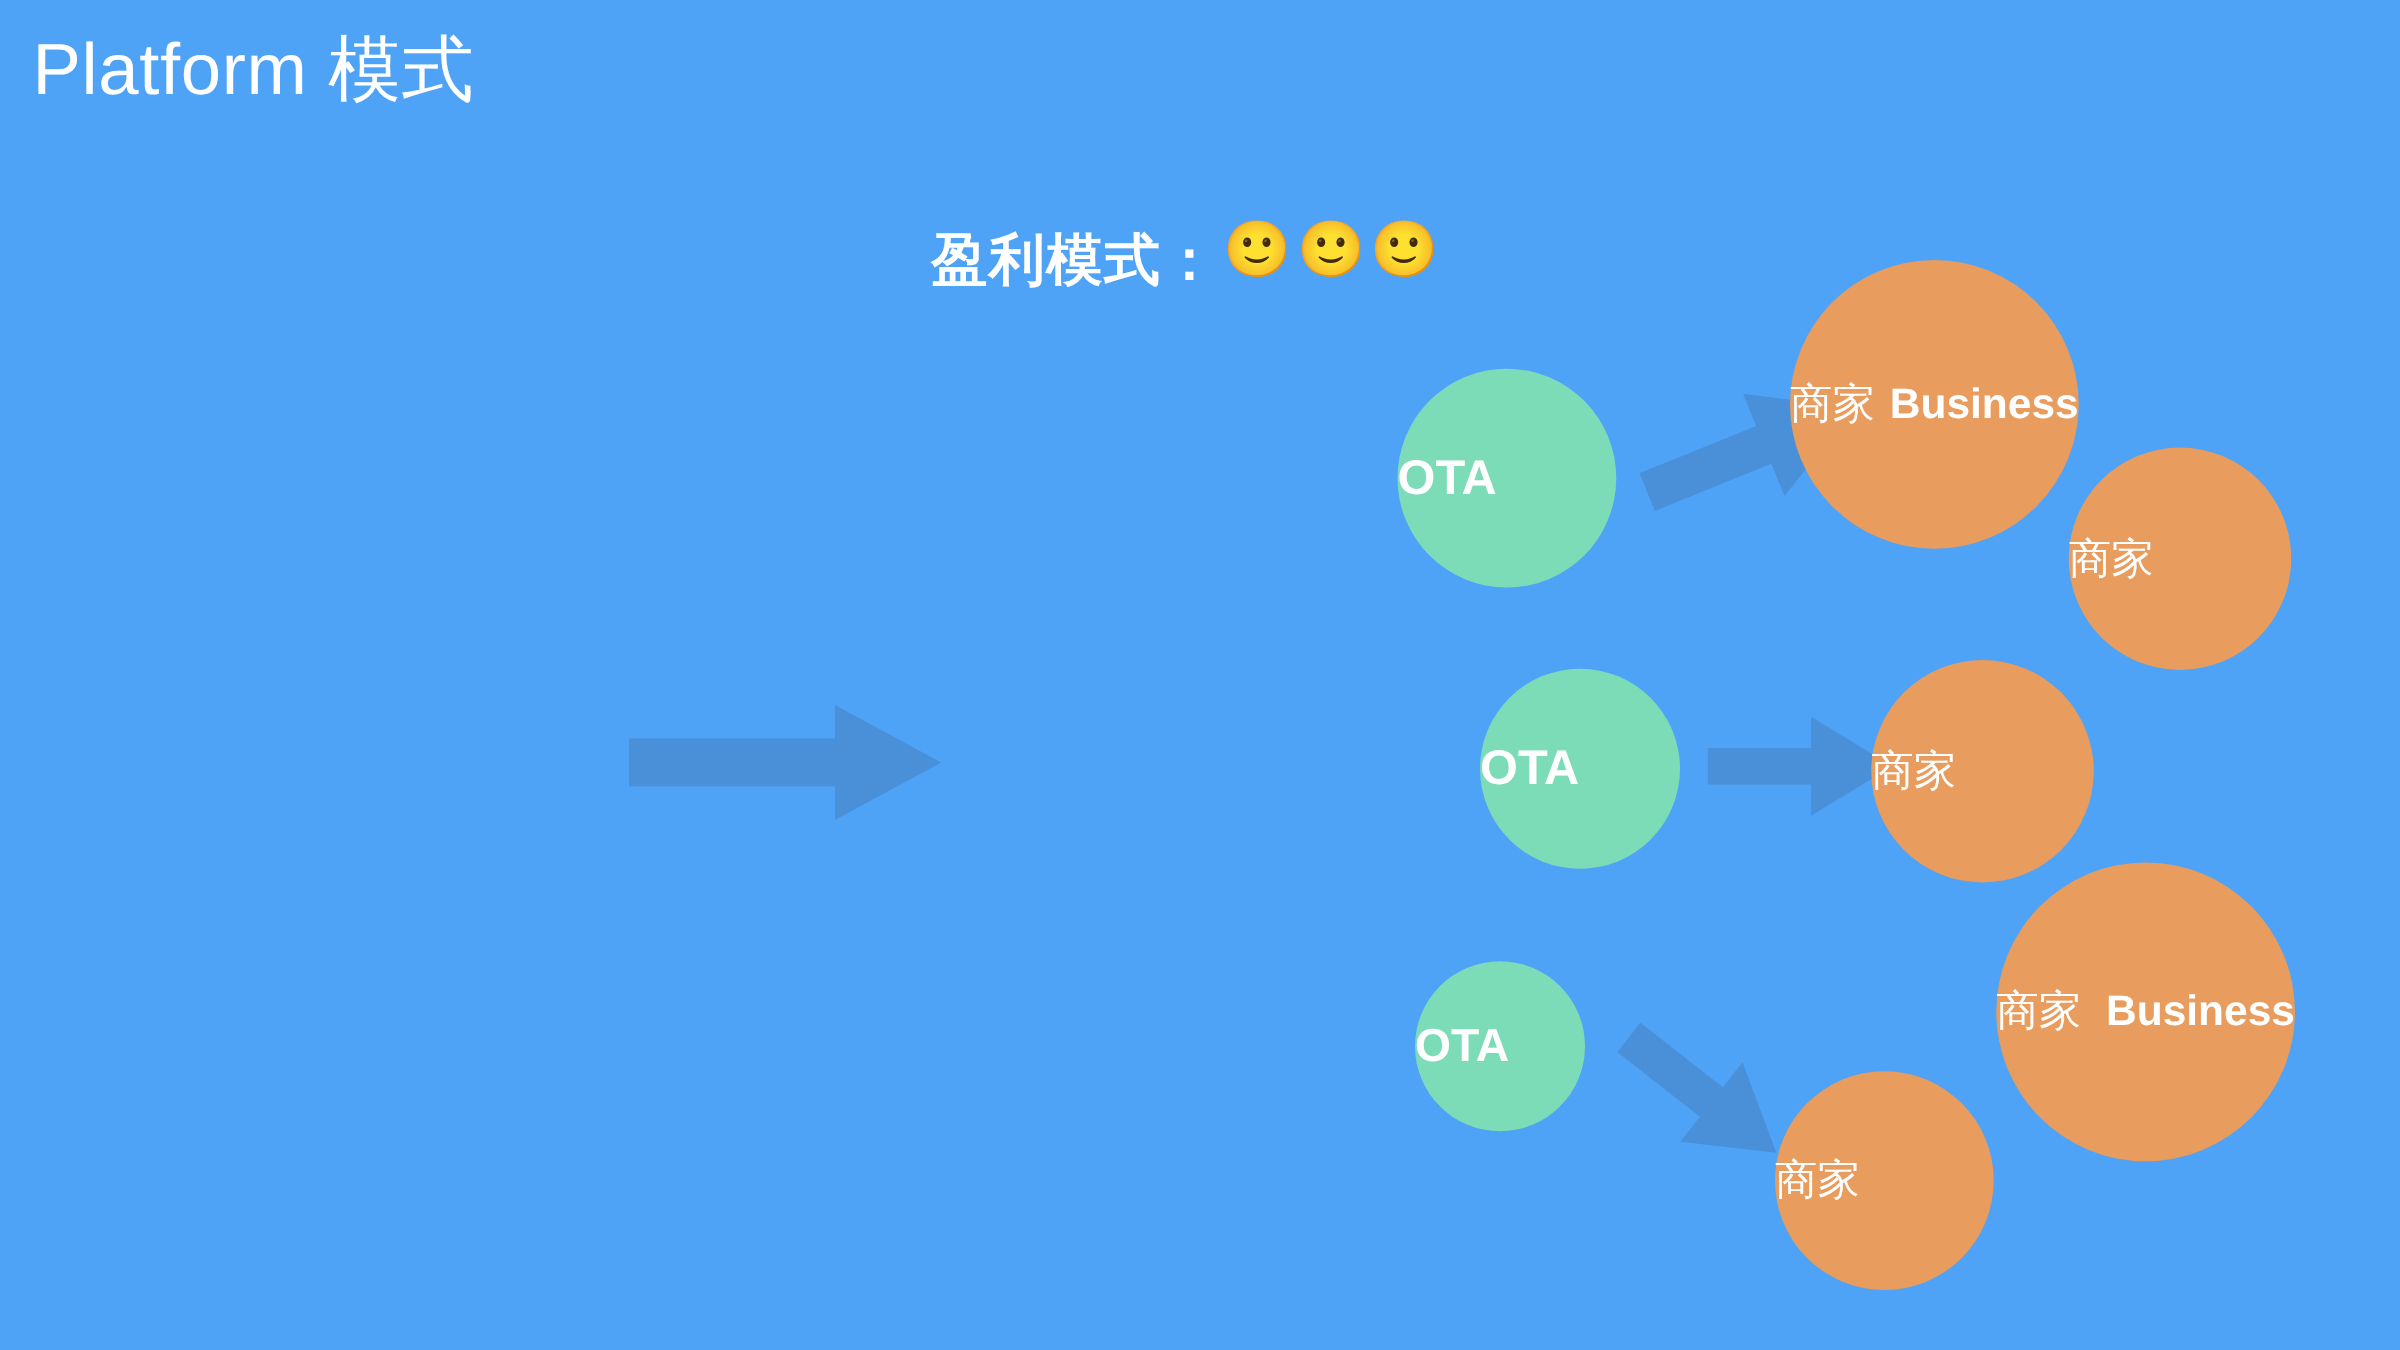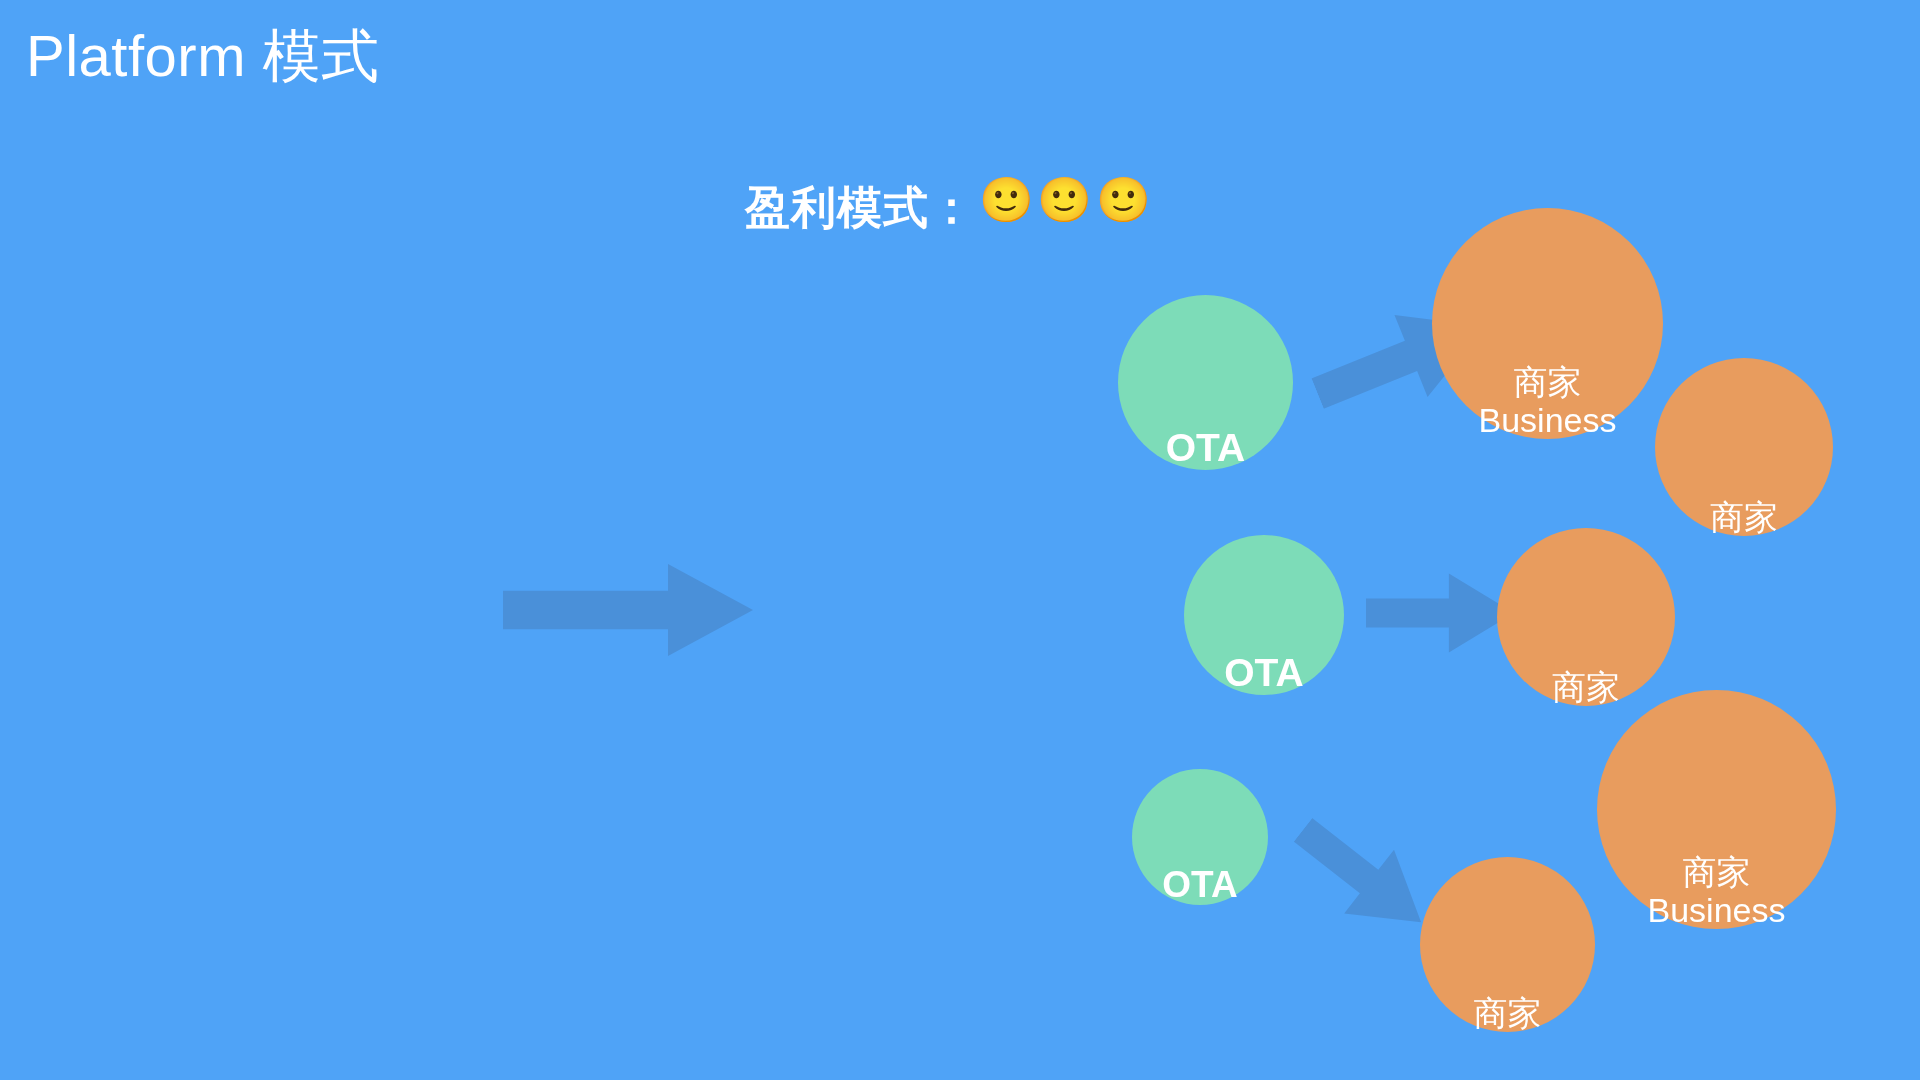--- a/index.html
+++ b/index.html
@@ -54,30 +54,29 @@
     font-size: 44px;
     line-height: 1;
     margin-left: 4px;
   }
 
   
   .node {
     position: absolute;
     border-radius: 50%;
     display: flex;
-    flex-direction: column;
     align-items: center;
-    justify-content: flex-end;
+    justify-content: space-between;
     color: #FFFFFF;
     text-align: center;
     line-height: 1.12;
     box-sizing: border-box;
   }
   .node .cn { display: block; }
-  .node .en { display: block; }
+  .node .en { display: block; font-weight: bold; }
 
   .node-customer { background: #0079B0; }
   .node-ota      { background: #7DDCB8; font-weight: bold; }
   .node-business { background: #E89C5E; }
 
   
   #platform-text {
     position: absolute;
     color: #FFFFFF;
     font-size: 42px;

